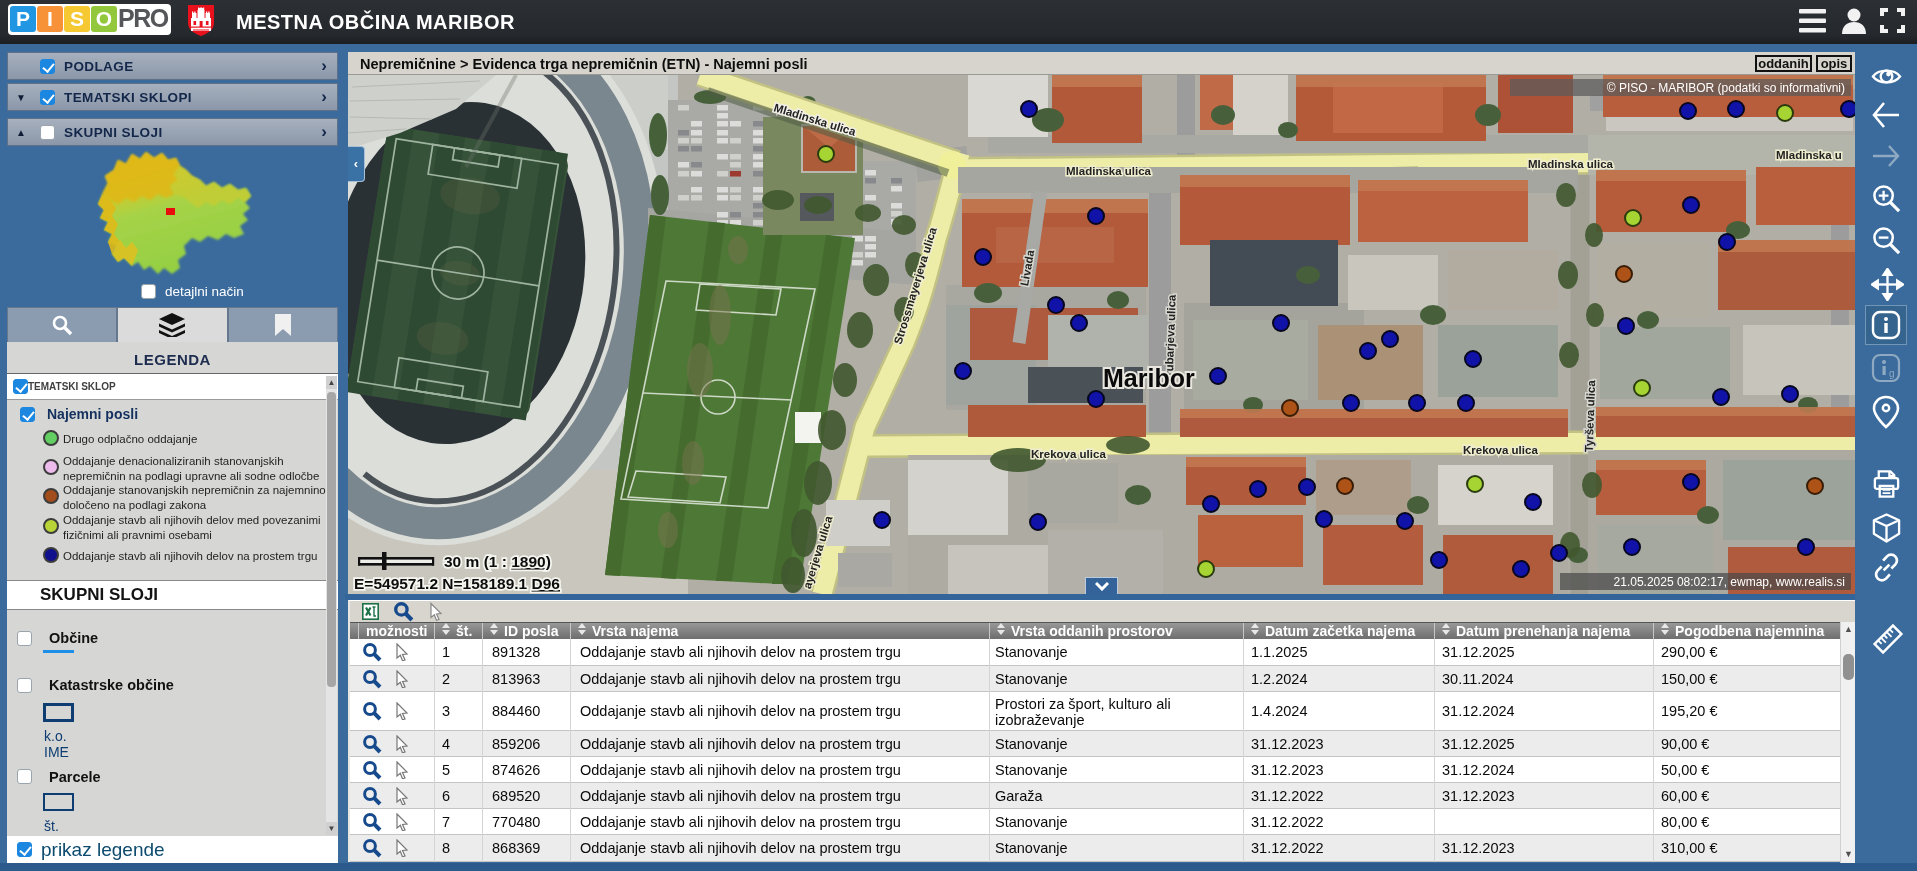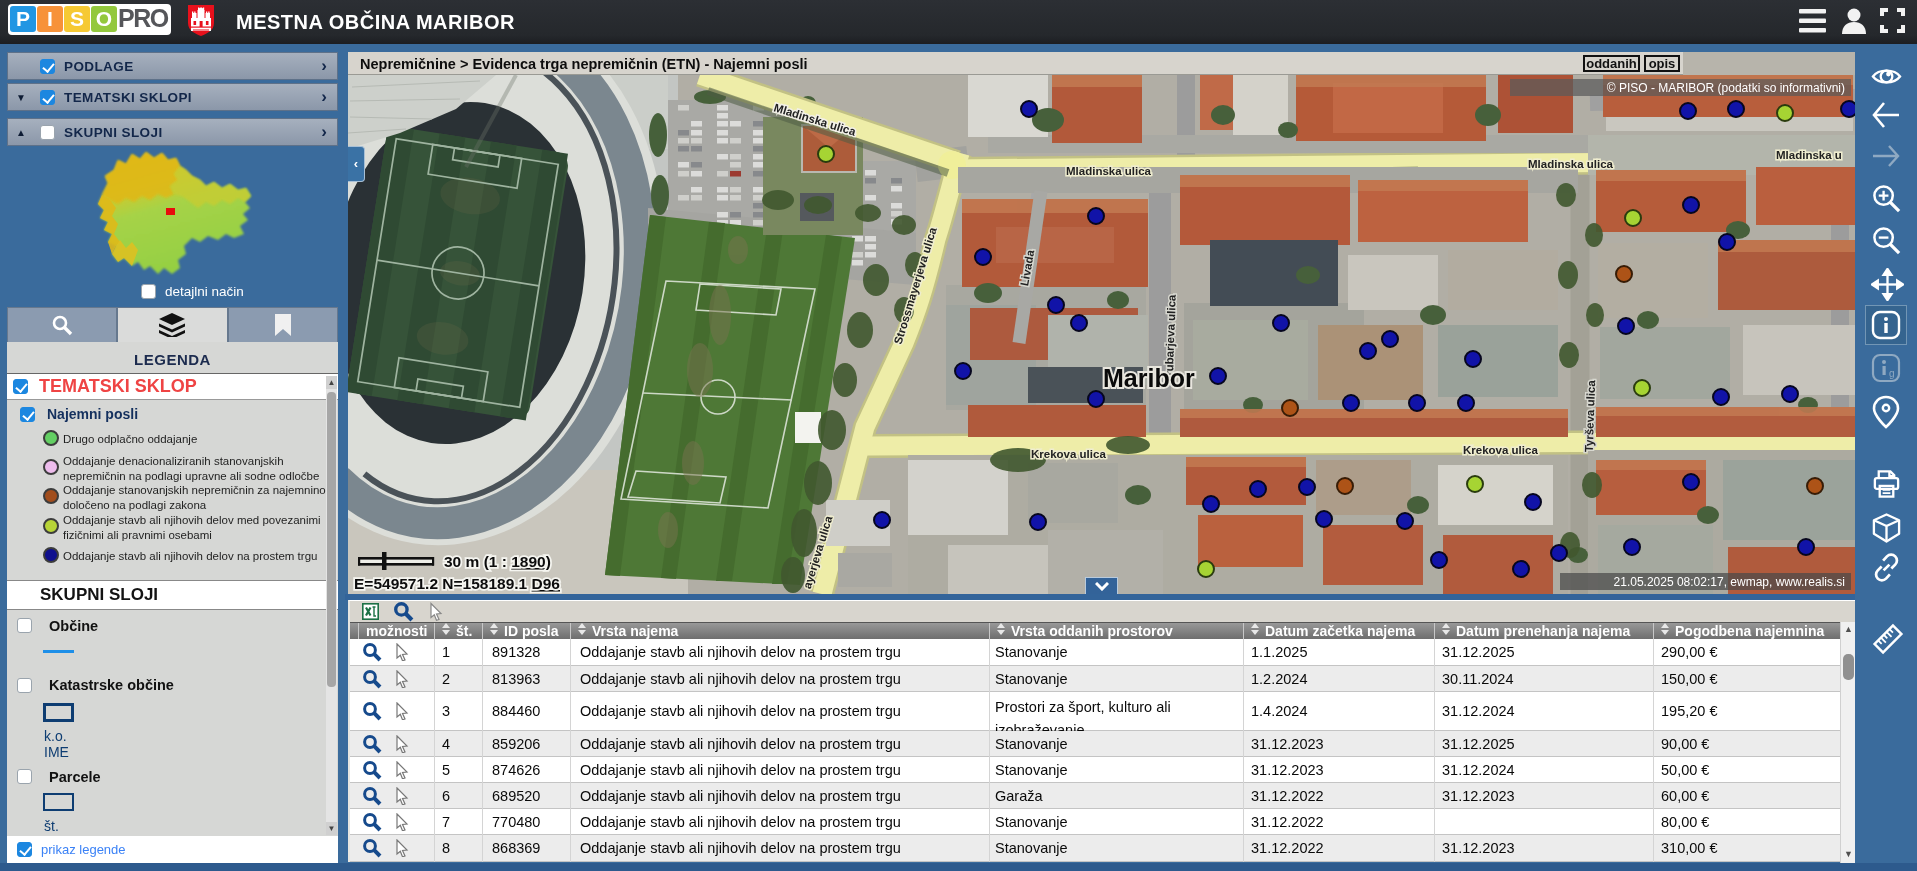--- a/index.html
+++ b/index.html
@@ -23,24 +23,24 @@
 #tabs{position:absolute;left:7px;top:263px;width:331px;height:35px;display:flex}
 .tab{flex:1;background:#8b9bb0;border:1px solid #66788e;border-bottom:none;display:flex;align-items:center;justify-content:center}
 .tab.act{background:#dadbda}
 #legend{position:absolute;left:7px;top:298px;width:331px;height:521px;background:#d6d7d5;font-size:13px;overflow:hidden}
 #legtitle{text-align:center;font-weight:bold;font-size:15px;color:#1c2b4e;padding-top:9px;letter-spacing:.5px}
 .lrow{position:absolute;left:0;width:331px;background:#fff;display:flex;align-items:center}
 #legend{overflow:hidden}
 .litem{position:absolute;color:#1f1f1f;font-size:11.5px;line-height:14.5px;white-space:nowrap}
 .lcirc{position:absolute;width:16px;height:16px;border-radius:50%;border:2px solid #3c3c3c}
 #prikaz{position:absolute;left:7px;top:792px;width:331px;height:27px;background:#fff;display:flex;align-items:center}
-#prikaz span{font-size:13px;margin-left:9px;color:#3b82f6}
+#prikaz span{font-size:19px;margin-left:9px;color:#0c4a6e}
 #legscroll{position:absolute;right:1px;top:34px;width:11px;height:459px;background:#e4e4e4}
 #mappanel{position:absolute;left:348px;top:52px;width:1507px;height:542px;background:#b7b4ab}
-#breadcrumb{position:absolute;left:0;top:0;width:1335px;height:23px;background:#d7d4cd;border-bottom:1px solid #9a9a94}
+#breadcrumb{position:absolute;left:0;top:0;width:1507px;height:23px;background:#d7d4cd;border-bottom:1px solid #9a9a94}
 #breadcrumb b{position:absolute;left:12px;top:4px;font-size:14.5px;color:#0d0d0d}
 .mapbtn{position:absolute;top:3px;height:17px;border:2px solid #111;font-weight:bold;font-size:13px;background:#d7d4cd;color:#111;text-align:center;line-height:13px}
 #tablepanel{position:absolute;left:348px;top:600px;width:1507px;height:262px;background:#fff;border-left:2px solid #e8e6e0;border-top:1px solid #fff}
 #ttoolbar{position:absolute;left:0;top:0;width:1507px;height:21px;background:#d8d5ce}
 #righttb{position:absolute;left:1855px;top:44px;width:62px;height:827px;background:#3a6b9c}
 .rico{position:absolute;left:16px}
 #bluestrip{position:absolute;left:345px;top:594px;width:1510px;height:6px;background:#33649a}
 #bstab{position:absolute;left:1085px;top:577px;width:33px;height:17px;background:#336399;border:1px solid #b9cbdd;border-bottom:none}
 #bstab svg{display:block;margin:4px auto 0}
 #collbtn{position:absolute;left:348px;top:146px;width:17px;height:36px;background:#3a72a5;border:1px solid #a8c0d6;border-left:none;border-radius:0 4px 4px 0;color:#fff;font-weight:bold;font-size:13px;text-align:center;line-height:34px}
@@ -167,41 +167,41 @@
         <svg width="16" height="22" viewBox="0 0 16 22">
           <path d="M0 0 H16 V22 L8 15 L0 22 Z" fill="#f0f0f0"></path>
         </svg>
       </div>
  </div>
  <div id="legend">
   <div id="legtitle">LEGENDA</div>
   <div style="position:absolute;left:0;top:31px;width:331px;height:1px;background:#666"></div>
   <div class="lrow" style="top:32px;height:25px">
         <span class="cb on" style="margin-left:6px"></span>
-        <span style="margin-left:11px;font-weight:bold;font-size:18px;color:#ef4444">TEMATSKI SKLOP</span>
+        <span style="font-weight:bold;font-size:10px;color:#404040">TEMATSKI SKLOP</span>
       </div>
   <div style="position:absolute;left:0;top:57px;width:331px;height:1px;background:#999"></div>
   <div style="position:absolute;left:13px;top:64px;display:flex;align-items:center">
         <span class="cb on"></span>
         <span style="margin-left:12px;font-weight:bold;font-size:14px;color:#14305e">Najemni posli</span>
       </div>
   <div class="lcirc" style="left:36px;top:88px;background:#63cf63"></div>
   <div class="litem" style="left:56px;top:90px">Drugo odplačno oddajanje</div>
   <div class="lcirc" style="left:36px;top:117px;background:#edbcec"></div>
   <div class="litem" style="left:56px;top:112px">Oddajanje denacionaliziranih stanovanjskih<br>nepremičnin na podlagi upravne ali sodne odločbe</div>
   <div class="lcirc" style="left:36px;top:146px;background:#a14d1c"></div>
   <div class="litem" style="left:56px;top:141px">Oddajanje stanovanjskih nepremičnin za najemnino,<br>določeno na podlagi zakona</div>
   <div class="lcirc" style="left:36px;top:176px;background:#b8d437"></div>
   <div class="litem" style="left:56px;top:171px">Oddajanje stavb ali njihovih delov med povezanimi<br>fizičnimi ali pravnimi osebami</div>
   <div class="lcirc" style="left:36px;top:205px;background:#10108e"></div>
   <div class="litem" style="left:56px;top:207px">Oddajanje stavb ali njihovih delov na prostem trgu</div>
   <div class="lrow" style="top:238px;height:30px;border-top:1px solid #888;border-bottom:1px solid #888">
         <span style="margin-left:33px;font-weight:bold;font-size:17px;color:#131313">SKUPNI SLOJI</span>
       </div>
-  <div style="position:absolute;left:10px;top:276px;display:flex;align-items:flex-start">
+  <div style="position:absolute;left:10px;top:288px;display:flex;align-items:flex-end">
         <span class="cb"></span>
         <span style="margin-left:17px;font-weight:bold;font-size:14.5px;color:#111">Občine</span>
       </div>
   <div style="position:absolute;left:36px;top:308px;width:31px;height:3px;background:#1e8fe8"></div>
   <div style="position:absolute;left:10px;top:335px;display:flex;align-items:center">
         <span class="cb"></span>
         <span style="margin-left:17px;font-weight:bold;font-size:14.5px;color:#111">Katastrske občine</span>
       </div>
   <div style="position:absolute;left:36px;top:361px;width:31px;height:19px;border:3px solid #0e3d72"></div>
   <div style="position:absolute;left:37px;top:386px;font-size:14px;color:#0e3d72">k.o.<br>IME</div>
@@ -710,21 +710,21 @@
       <svg width="20" height="20" viewBox="0 0 20 20" style="position:absolute;left:12px;top:50%;margin-top:-10px">
         <circle cx="8" cy="8" r="5.4" fill="none" stroke="#164a8c" stroke-width="3"></circle>
         <line x1="12.2" y1="12.2" x2="18" y2="18" stroke="#164a8c" stroke-width="4"></line>
       </svg>
       <svg width="14" height="18" viewBox="0 0 14 18" style="position:absolute;left:46px;top:50%;margin-top:-9px">
         <path d="M1 1 L11 11 L6.5 11.5 L9 17 L6.5 17.8 L4.3 12.3 L1 15 Z" fill="#fff" stroke="#777" stroke-width="1.2"></path>
       </svg>
       <span class="td" style="left:92px">3</span>
       <span class="td" style="left:142px">884460</span>
       <span class="td" style="left:230px">Oddajanje stavb ali njihovih delov na prostem trgu</span>
-      <span class="td" style="left:645px;line-height:23px;top:4px;transform:none">Prostori za šport, kulturo ali<br>izobraževanje</span>
+      <span class="td" style="left:645px;line-height:16px;top:4px;transform:none">Prostori za šport, kulturo ali<br>izobraževanje</span>
       <span class="td" style="left:901px">1.4.2024</span>
       <span class="td" style="left:1092px">31.12.2024</span>
       <span class="td" style="left:1311px">195,20 €</span>
     </div>
  <div class="tr" style="top:130px;height:26px;background:#ececec">
       <svg width="20" height="20" viewBox="0 0 20 20" style="position:absolute;left:12px;top:50%;margin-top:-10px">
         <circle cx="8" cy="8" r="5.4" fill="none" stroke="#164a8c" stroke-width="3"></circle>
         <line x1="12.2" y1="12.2" x2="18" y2="18" stroke="#164a8c" stroke-width="4"></line>
       </svg>
       <svg width="14" height="18" viewBox="0 0 14 18" style="position:absolute;left:46px;top:50%;margin-top:-9px">

